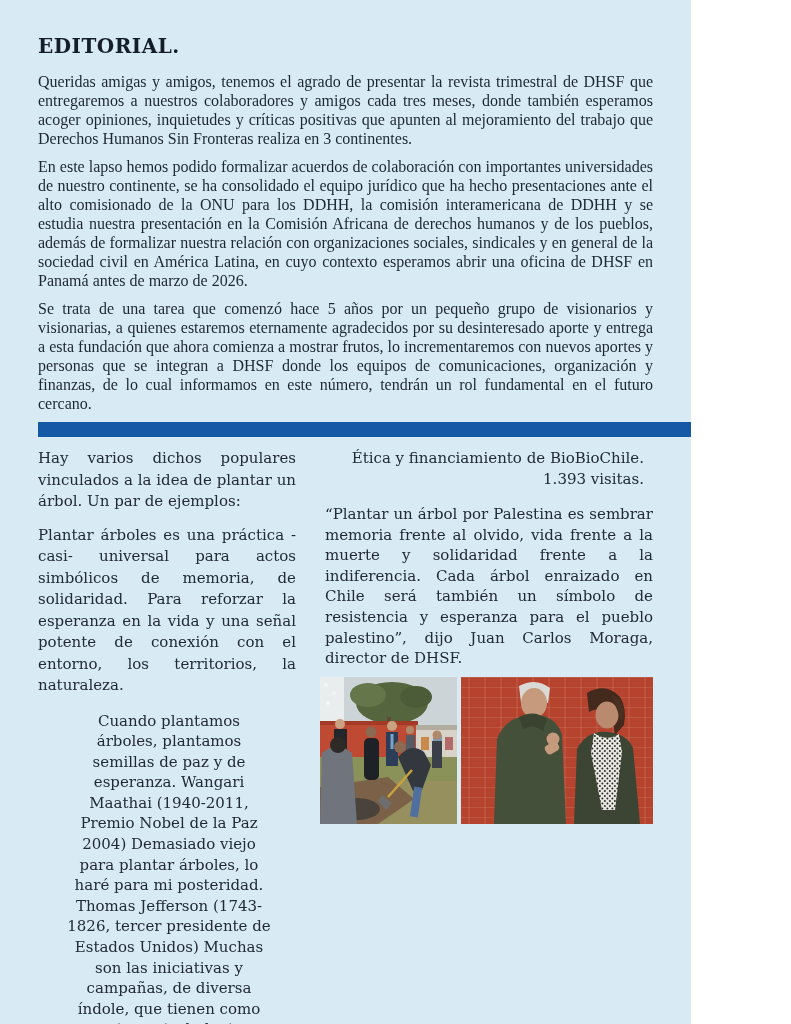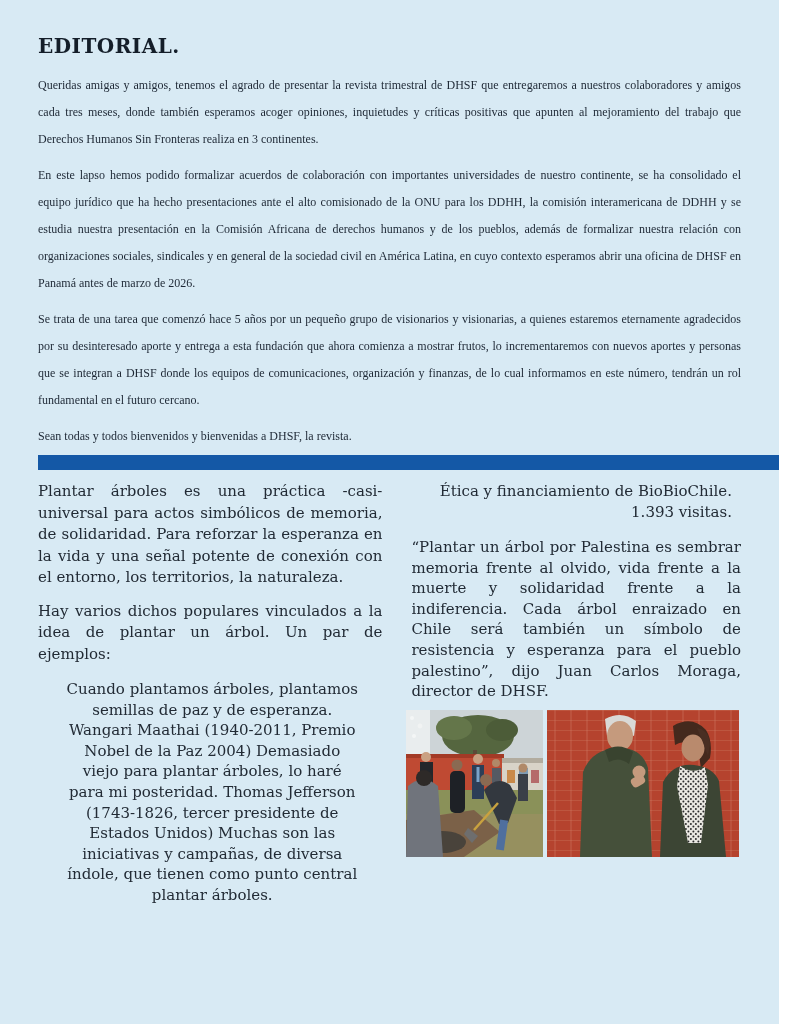--- a/index.html
+++ b/index.html
@@ -1,19 +1,19 @@
 <!DOCTYPE html>
 <html><head>
 <meta charset="utf-8">
 <style>
   html,body{margin:0;padding:0;}
   body{width:791px;height:1024px;overflow:hidden;font-family:"Liberation Serif",serif;}
-  .page{box-sizing:border-box;width:779px;height:1024px;background:#d8eaf4;padding:34px 38px 0 38px;}
+  .page{box-sizing:border-box;width:691px;height:1024px;background:#d8eaf4;padding:34px 38px 0 38px;}
   .ed-heading{font-family:"DejaVu Serif",serif;font-weight:bold;font-size:20px;letter-spacing:.5px;color:#141e29;margin:0 0 14px 0;}
-  .editorial p{font-size:12px;line-height:27px;text-align:justify;color:#1d2734;margin:0 0 9px 0;}
+  .editorial p{font-size:16px;line-height:19px;text-align:justify;color:#1d2734;margin:0 0 9px 0;}
   .editorial p.closing{margin-bottom:5px;}
   .divider{height:15px;background:#1458a6;margin:0 -38px 11px 0;}
   .columns{display:flex;}
   .col-left{width:370px;margin-right:29px;}
   .col-right{width:354px;}
   .col-left p{font-family:"DejaVu Serif",serif;font-size:15px;line-height:21.5px;text-align:justify;color:#222b35;margin:0 0 12px 0;}
   .quotes{font-family:"DejaVu Serif",serif;font-size:15px;line-height:20.6px;text-align:center;color:#222b35;padding:2px 24px 0 28px;}
   .rc-heading{font-family:"DejaVu Serif",serif;font-weight:bold;font-size:21.5px;line-height:27px;text-align:center;color:#0d141c;margin:2px 0 8px 0;}
   .rc-source{font-family:"DejaVu Serif",serif;font-size:15px;line-height:21px;text-align:right;color:#222b35;padding-right:9px;}
   .rc-body{font-family:"DejaVu Serif",serif;font-size:15px;line-height:20.6px;text-align:justify;color:#222b35;margin-top:14px;}
@@ -24,30 +24,29 @@
 <body>
 
 <div class="page" style="background: rgb(216, 234, 244);">
 
   <h1 class="ed-heading">EDITORIAL.</h1>
 
   <div class="editorial">
     <p>Queridas amigas y amigos, tenemos el agrado de presentar la revista trimestral de DHSF que entregaremos a nuestros colaboradores y amigos cada tres meses, donde también esperamos acoger opiniones, inquietudes y críticas positivas que apunten al mejoramiento del trabajo que Derechos Humanos Sin Fronteras realiza en 3 continentes.</p>
     <p>En este lapso hemos podido formalizar acuerdos de colaboración con importantes universidades de nuestro continente, se ha consolidado el equipo jurídico que ha hecho presentaciones ante el alto comisionado de la ONU para los DDHH, la comisión interamericana de DDHH y se estudia nuestra presentación en la Comisión Africana de derechos humanos y de los pueblos, además de formalizar nuestra relación con organizaciones sociales, sindicales y en general de la sociedad civil en América Latina, en cuyo contexto esperamos abrir una oficina de DHSF en Panamá antes de marzo de 2026.</p>
     <p>Se trata de una tarea que comenzó hace 5 años por un pequeño grupo de visionarios y visionarias, a quienes estaremos eternamente agradecidos por su desinteresado aporte y entrega a esta fundación que ahora comienza a mostrar frutos, lo incrementaremos con nuevos aportes y personas que se integran a DHSF donde los equipos de comunicaciones, organización y finanzas, de lo cual informamos en este número, tendrán un rol fundamental en el futuro cercano.</p>
-    <p class="closing">Sean todas y todos bienvenidos y bienvenidas a DHSF, la revista.</p>
   </div>
 
   <div class="divider" style="background: rgb(20, 88, 166);"></div>
 
   <div class="columns">
 
     <div class="col-left">
+      <p>Hay varios dichos populares vinculados a la idea de plantar un árbol. Un par de ejemplos:</p>
       <p>Plantar árboles es una práctica -casi- universal para actos simbólicos de memoria, de solidaridad. Para reforzar la esperanza en la vida y una señal potente de conexión con el entorno, los territorios, la naturaleza.</p>
-      <p>Hay varios dichos populares vinculados a la idea de plantar un árbol. Un par de ejemplos:</p>
       <div class="quotes">
         <span>Cuando plantamos árboles, plantamos semillas de paz y de esperanza.</span>
         <span>Wangari Maathai (1940-2011, Premio Nobel de la Paz 2004)</span>
         <span>Demasiado viejo para plantar árboles, lo haré para mi posteridad.</span>
         <span>Thomas Jefferson (1743-1826, tercer presidente de Estados Unidos)</span>
         <span>Muchas son las iniciativas y campañas, de diversa índole, que tienen como punto central plantar árboles.</span>
       </div>
     </div>
 
     <div class="col-right">

